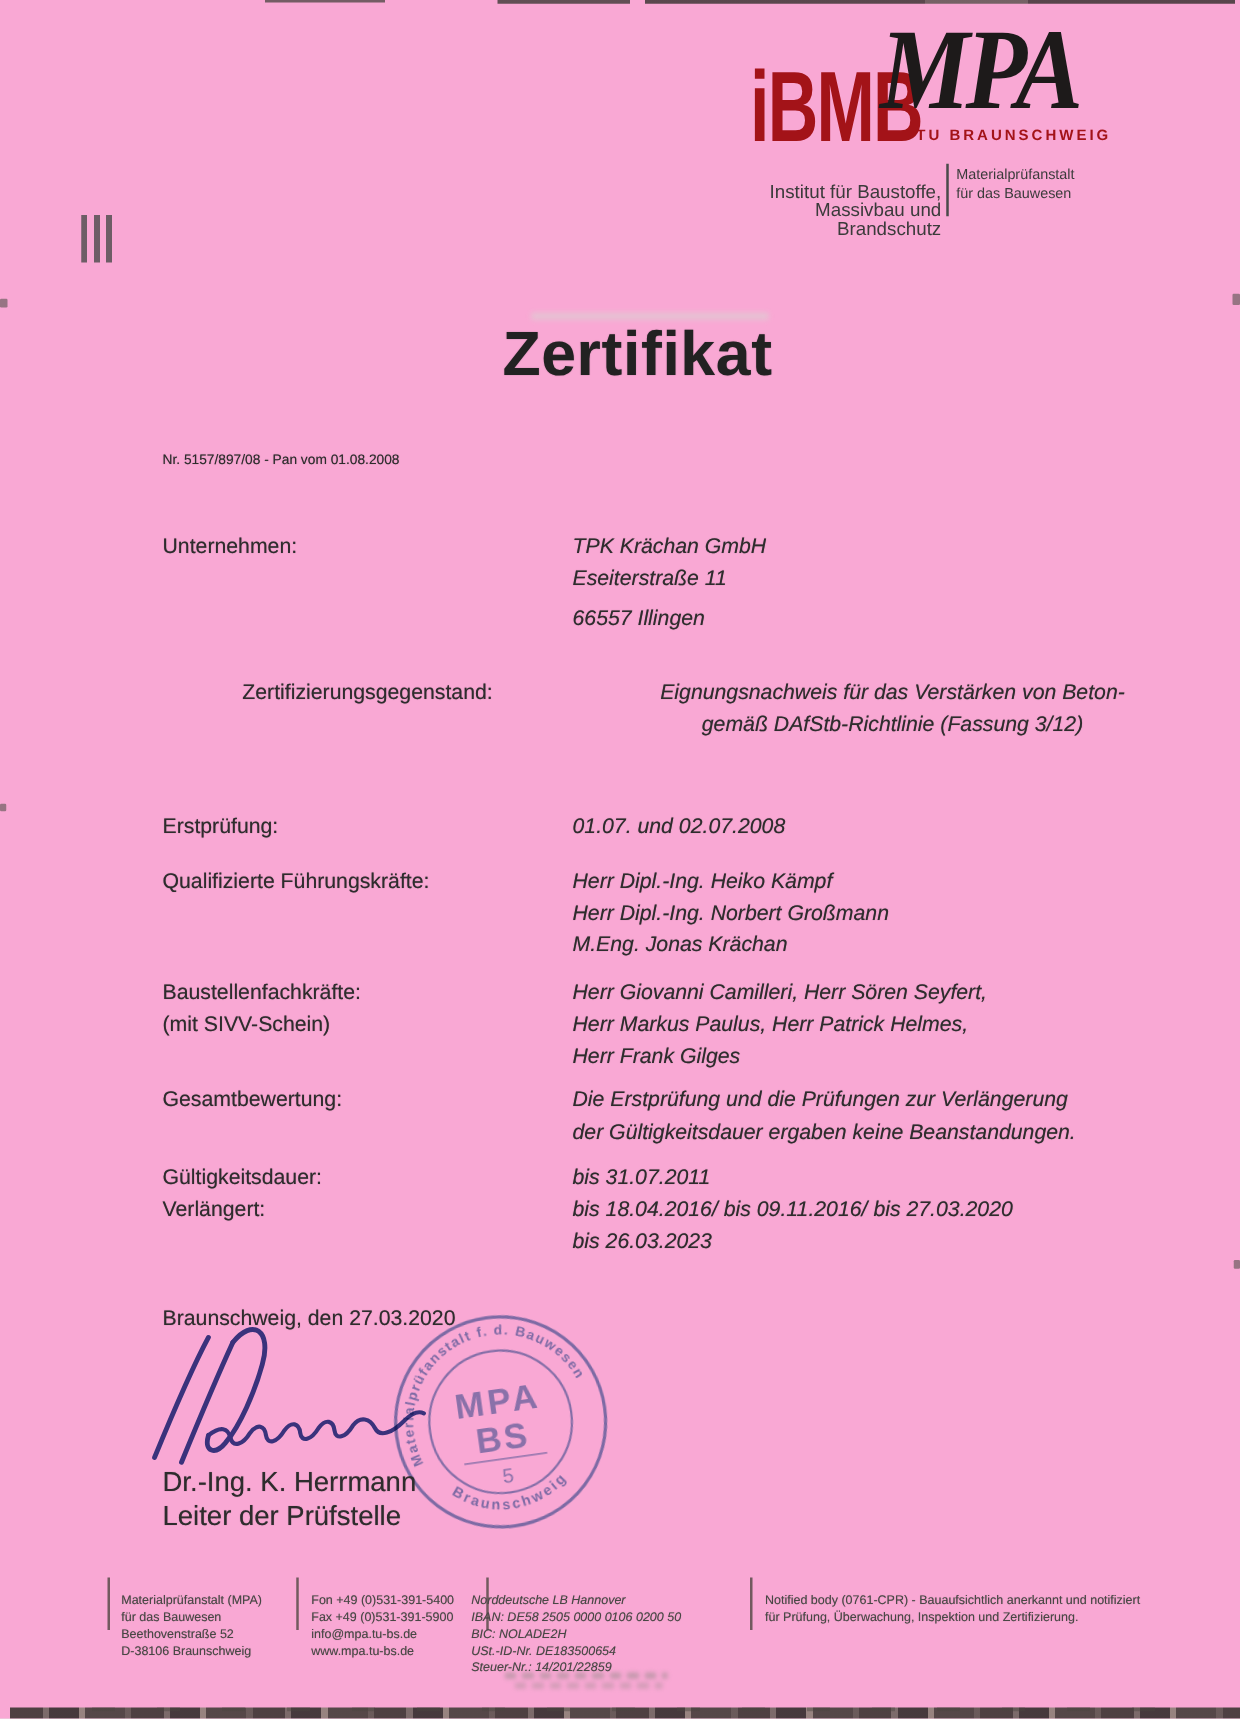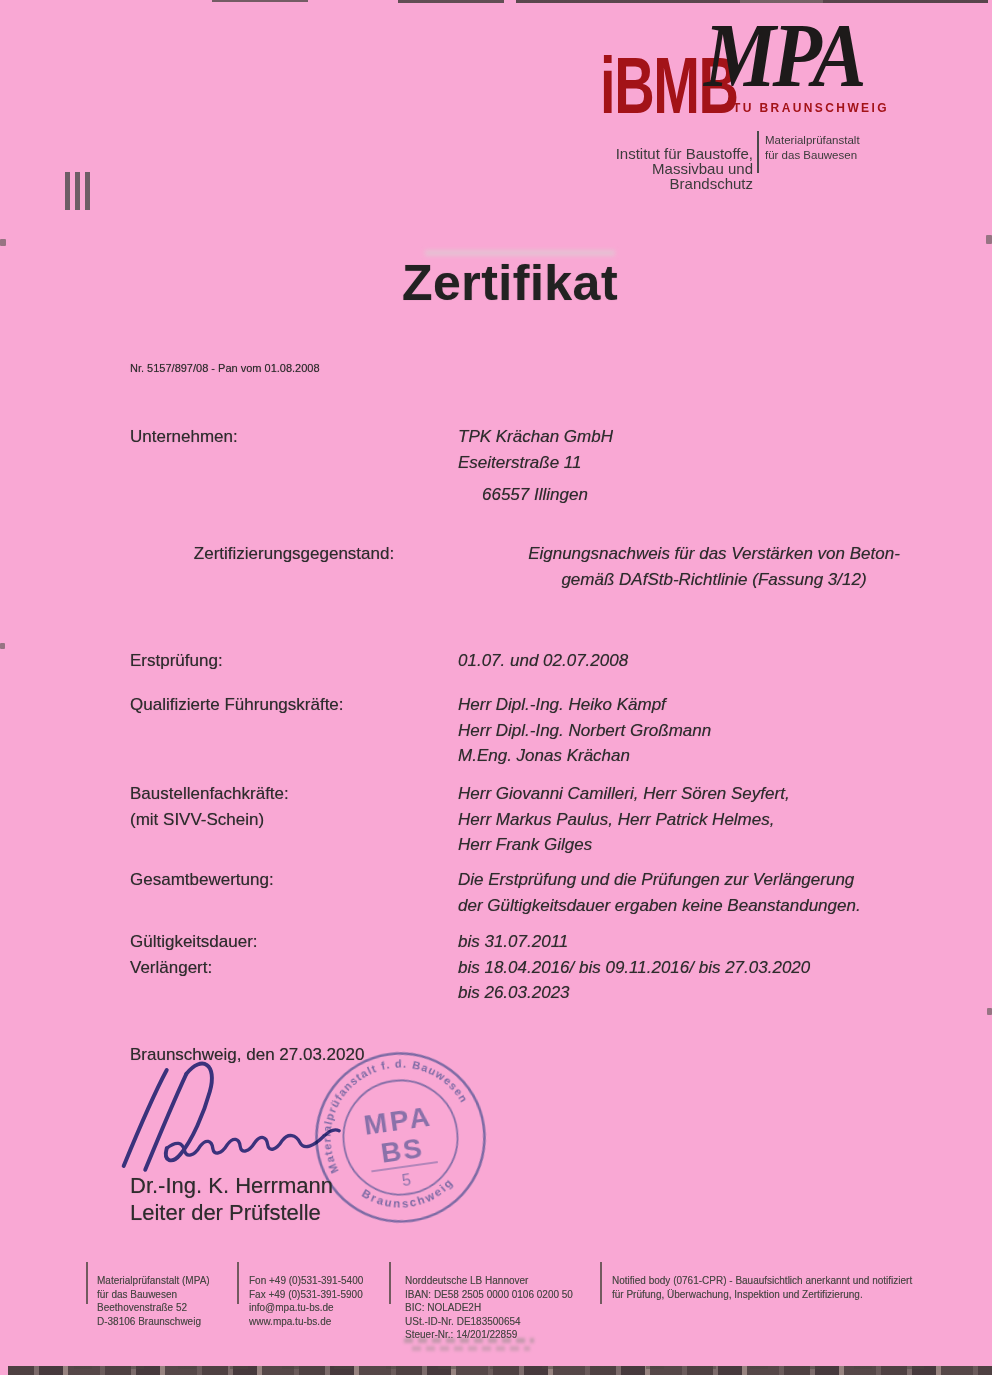--- a/index.html
+++ b/index.html
@@ -38,21 +38,21 @@
   .inst-right{position:absolute;left:765px;top:133px;font-size:11.5px;line-height:15px;color:#3b3b3b;}
   
   .soft{text-shadow:0 0 .7px rgba(46,44,45,.55);}
   .title{position:absolute;left:30px;top:254px;width:960px;text-align:center;
     font-size:50px;font-weight:bold;letter-spacing:.5px;color:#222;text-shadow:0 0 1px rgba(0,0,0,.35);}
   .nr-line{position:absolute;left:130px;top:362px;font-size:11px;}
   .row{position:absolute;left:130px;width:840px;display:flex;font-size:17px;}
   .row .lbl{width:328px;flex:none;}
   .row .lbl div,.row .val div{line-height:25.5px;}
   .row .val{flex:1;font-style:italic;}
-  .row .val .gap{margin-top:7px;margin-left:24px;}
+  .row .val .gap{margin-top:7px;}
   
   .place-date{position:absolute;left:130px;top:1045px;font-size:17px;}
   .signature{position:absolute;left:108px;top:1056px;mix-blend-mode:multiply;}
   .stamp{position:absolute;left:303px;top:1040px;transform:rotate(-8deg);mix-blend-mode:multiply;
     filter:blur(.2px);opacity:.88;}
   .signer{position:absolute;left:130px;top:1172px;font-size:22px;line-height:27px;}
   
   .fdiv{position:absolute;width:2px;height:42px;top:1262px;background:#5a4c4a;opacity:.85;}
   .fcol{position:absolute;top:1274px;font-size:10px;line-height:13.5px;color:#494745;
     text-shadow:0 0 .6px rgba(73,71,69,.5);}
@@ -213,21 +213,21 @@
     <div>für das Bauwesen</div>
     <div>Beethovenstraße 52</div>
     <div>D-38106 Braunschweig</div>
   </div>
   <div class="fcol" style="left:249px;width:135px;">
     <div>Fon +49 (0)531-391-5400</div>
     <div>Fax +49 (0)531-391-5900</div>
     <div>info@mpa.tu-bs.de</div>
     <div>www.mpa.tu-bs.de</div>
   </div>
-  <div class="fcol" style="left:405px;width:195px;">
+  <div class="fcol" style="left:377px;width:195px;font-style:italic;">
     <div>Norddeutsche LB Hannover</div>
     <div>IBAN: DE58 2505 0000 0106 0200 50</div>
     <div>BIC: NOLADE2H</div>
     <div>USt.-ID-Nr. DE183500654</div>
     <div>Steuer-Nr.: 14/201/22859</div>
   </div>
   <div class="fcol" style="left:612px;width:312px;">Notified body (0761-CPR) - Bauaufsichtlich anerkannt und notifiziert für Prüfung, Überwachung, Inspektion und Zertifizierung.</div>
 
 </div>
 

